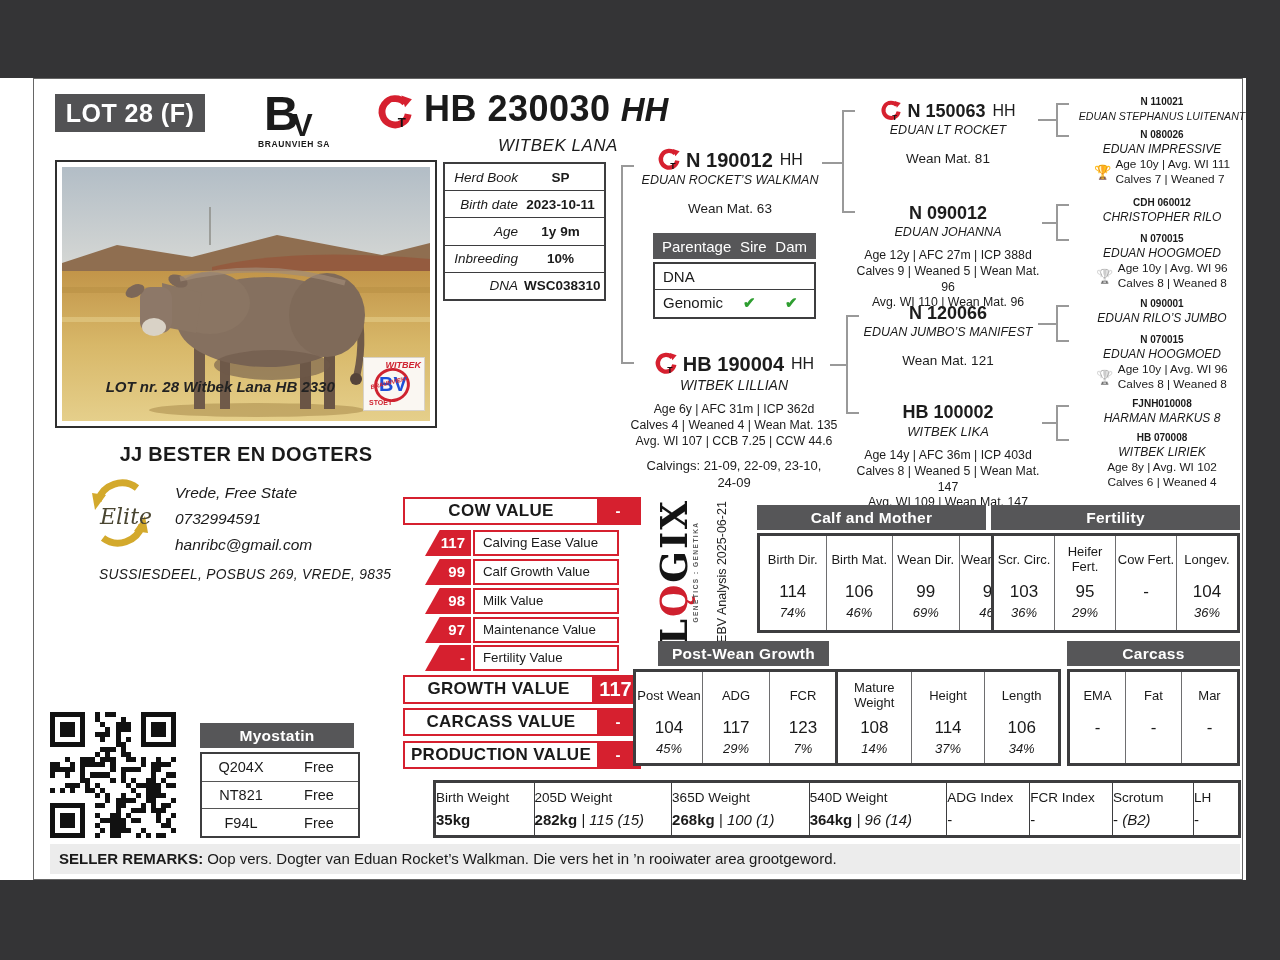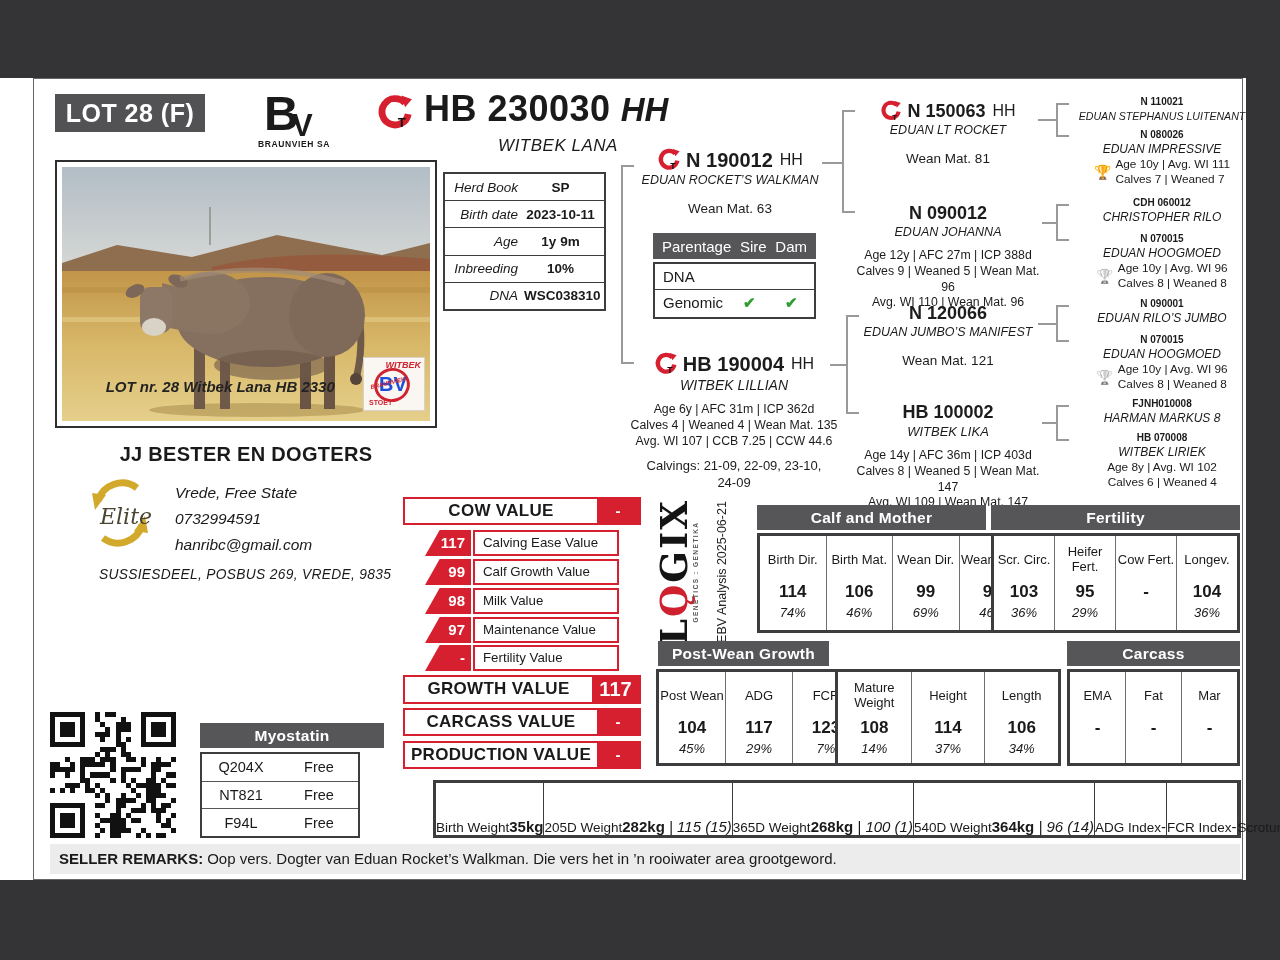--- a/index.html
+++ b/index.html
@@ -24,21 +24,21 @@
   .photo-inner{position:relative;width:100%;height:100%;overflow:hidden}
   .photo-caption{position:absolute;left:0;bottom:26px;width:86%;text-align:center;font-style:italic;
     font-weight:bold;font-size:15px;color:#222}
   .wb-badge{position:absolute;right:5px;bottom:10px;width:62px;height:54px;background:#faf7f2;border:1px solid #d8d2c8}
   .wb-ring{position:absolute;left:10px;top:10px;width:36px;height:34px;border:3px solid #cf2330;border-radius:50%;transform:rotate(-18deg)}
   .wb-bv{position:absolute;left:15px;top:15px;font-size:20px;font-weight:900;color:#1d4ed8}
   .wb-top{position:absolute;right:3px;top:2px;font-size:9px;font-weight:bold;font-style:italic;color:#cf2330}
   .wb-mid{position:absolute;left:6px;top:22px;font-size:6px;font-weight:bold;font-style:italic;color:#cf2330;transform:rotate(-14deg)}
   .wb-sub{position:absolute;left:5px;bottom:4px;font-size:7px;font-weight:bold;color:#cf2330}
   
-  .info-table{left:443px;top:172px;width:163px;height:139px;border:2.5px solid #3d3d3f;display:flex;flex-direction:column;background:#fff}
+  .info-table{left:443px;top:162px;width:163px;height:139px;border:2.5px solid #3d3d3f;display:flex;flex-direction:column;background:#fff}
   .irow{flex:1;display:flex;align-items:center;border-bottom:1.5px solid #3d3d3f;padding:0 7px}
   .irow:last-child{border-bottom:none}
   .ilabel{flex:0 0 72px;text-align:right;font-style:italic;font-size:13.5px;padding-right:6px;white-space:nowrap}
   .ivalue{flex:1;text-align:center;font-weight:bold;font-size:13.5px;white-space:nowrap}
   
   .par-head{left:653px;top:233px;width:163px;height:26px;background:#565658;color:#fff;font-size:15px;
     display:flex;align-items:center;padding:0 9px;justify-content:space-between}
   .par-body{left:653px;top:262px;width:163px;height:57px;border:2.5px solid #3d3d3f;background:#fff}
   .prow{height:26px;line-height:26px;padding-left:8px;font-size:15px;border-bottom:1.5px solid #3d3d3f;position:relative}
   .prow:last-child{border-bottom:none}
@@ -85,25 +85,25 @@
   .logix .ltag{font-size:6.5px;letter-spacing:1.5px;color:#555;font-family:"Liberation Sans",sans-serif;margin-top:-2px}
   .ebv-analysis{left:650px;top:564px;width:145px;height:16px;transform:rotate(-90deg);text-align:center;
     font-size:12.5px;color:#222;white-space:nowrap}
   
   .hbar{position:absolute;background:#565658;color:#fff;font-weight:bold;font-size:15.5px;
     text-align:center;height:25px;line-height:25px;letter-spacing:.3px}
   .ebox{position:absolute;display:flex;border:3px solid #3d3d3f;background:#fff}
   .ecell{flex:1;display:flex;flex-direction:column;align-items:center;padding-top:7px;border-right:1.5px solid #6e6e70}
   .ecell:last-child{border-right:none}
   .el{font-size:13px;line-height:15px;text-align:center;height:32px;display:flex;align-items:center;justify-content:center}
-  .ev{font-size:17px;font-weight:bold;margin-top:7px}
+  .ev{font-size:17px;font-weight:normal;margin-top:7px}
   .ep{font-size:13px;font-style:italic;margin-top:3px}
   
   .wtable{left:433px;top:780px;width:808px;height:58px;border:3px solid #3d3d3f;background:#fff;display:flex}
-  .wcell{display:flex;flex-direction:row;align-items:flex-end;border-right:1.5px solid #3d3d3f}
+  .wcell{display:flex;flex-direction:column;align-items:flex-start;border-right:1.5px solid #3d3d3f}
   .wcell:last-child{border-right:none}
   .wlabel{font-size:13.5px;margin-top:7px;white-space:nowrap}
   .wval{margin-top:6px;font-size:15px;white-space:nowrap}
   .wval b{font-size:15px}
   .wval i{font-weight:400}
   
   .qr{left:50px;top:712px;width:126px;height:126px}
   .myo-box{left:200px;top:752px;width:160px;height:86px;border:2.5px solid #3d3d3f;background:#fff;display:flex;flex-direction:column}
   .myrow{flex:1;display:flex;align-items:center;border-bottom:1.5px solid #555;font-size:14.5px}
   .myrow:last-child{border-bottom:none}
@@ -373,21 +373,21 @@
     </div>
   </div>
   <div class="ggp" style="top:395px">
     <div class="id1">FJNH010008</div>
     <div class="nm" style="font-size:12px">HARMAN MARKUS 8</div>
   </div>
   <div class="ggp" style="top:429px">
     <div class="id1">HB 070008</div>
     <div class="nm" style="font-size:12px">WITBEK LIRIEK</div>
     <div class="trow">
-      <div class="tlines" style="text-align:right">
+      <div class="tlines" style="text-align:center">
         <div>Age 8y | Avg. WI 102</div>
         <div>Calves 6 | Weaned 4</div>
       </div>
     </div>
   </div>
 
   <div class="abs breeder-name">JJ BESTER EN DOGTERS</div>
   <div class="abs elite">
     <svg width="70" height="80" viewBox="0 0 70 80">
       <g stroke="#d3a92c" stroke-width="7" fill="none">
@@ -486,21 +486,21 @@
     <div class="ecell">
       <div class="el">Longev.</div>
       <div class="ev">104</div>
       <div class="ep">36%</div>
     </div>
   </div>
 
   <div class="hbar" style="left:658px;top:641px;width:171px">Post-Wean Growth</div>
   <div class="hbar" style="left:1067px;top:641px;width:173px">Carcass</div>
 
-  <div class="ebox" style="left:656px;top:669px;width:206px;height:97px">
+  <div class="ebox" style="left:633px;top:669px;width:206px;height:97px">
     <div class="ecell">
       <div class="el">Post Wean</div>
       <div class="ev">104</div>
       <div class="ep">45%</div>
     </div>
     <div class="ecell">
       <div class="el">ADG</div>
       <div class="ev">117</div>
       <div class="ep">29%</div>
     </div>
@@ -765,21 +765,21 @@
       <rect x="1" y="1" width="5" height="5" fill="#fff"></rect>
       <rect x="2" y="2" width="3" height="3" fill="#111"></rect>
       <rect x="18" y="0" width="7" height="7" fill="#111"></rect>
       <rect x="19" y="1" width="5" height="5" fill="#fff"></rect>
       <rect x="20" y="2" width="3" height="3" fill="#111"></rect>
       <rect x="0" y="18" width="7" height="7" fill="#111"></rect>
       <rect x="1" y="19" width="5" height="5" fill="#fff"></rect>
       <rect x="2" y="20" width="3" height="3" fill="#111"></rect>
     </svg>
 
-  <div class="hbar" style="left:200px;top:723px;width:184px">Myostatin</div>
+  <div class="hbar" style="left:200px;top:723px;width:154px">Myostatin</div>
   <div class="abs myo-box">
     <div class="myrow">
       <span>Q204X</span>
       <span>Free</span>
     </div>
     <div class="myrow">
       <span>NT821</span>
       <span>Free</span>
     </div>
     <div class="myrow">

